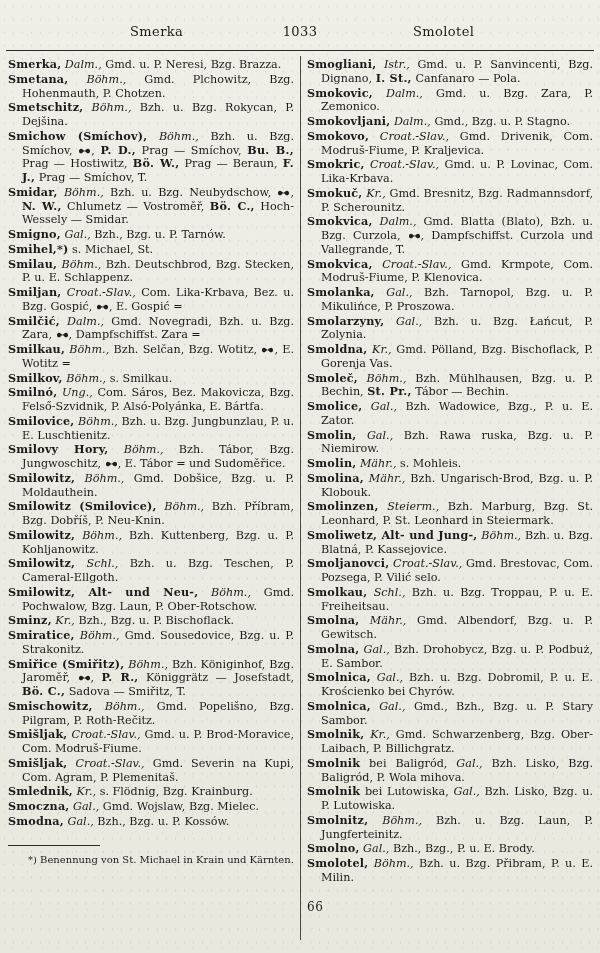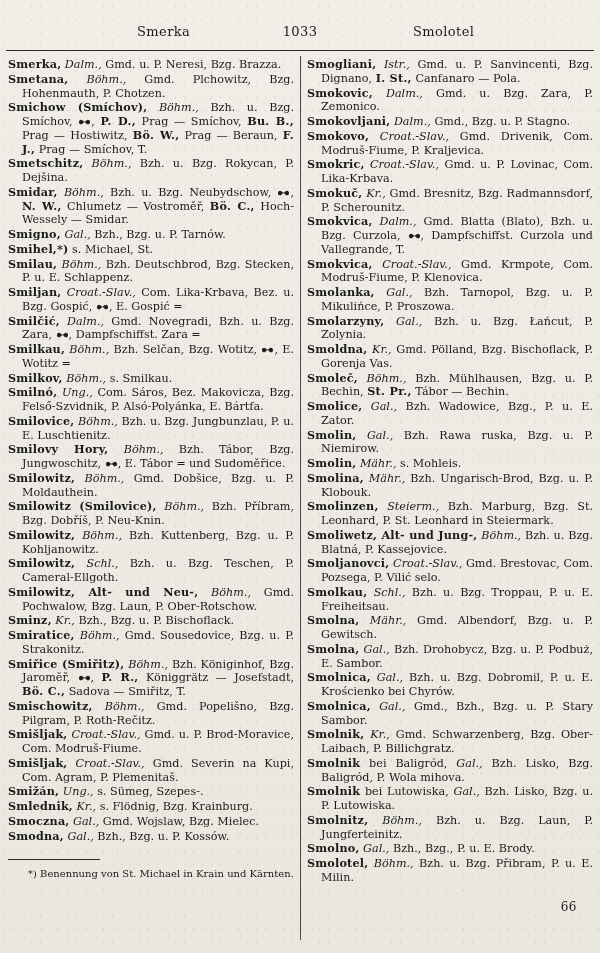--- a/index.html
+++ b/index.html
@@ -14,21 +14,21 @@
     background-position:0 0,5px 7px,0 0;
     font-family:"DejaVu Serif","Liberation Serif",serif;
     color:#1b1b1b;
     -webkit-font-smoothing:antialiased;
   }
   .page{position:relative;width:600px;height:953px;}
   .header{
     position:absolute;top:24px;left:0;width:600px;height:18px;
     font-size:13px;letter-spacing:.4px;
   }
-  .h-left{position:absolute;left:137px;}
+  .h-left{position:absolute;left:130px;}
   .h-center{position:absolute;left:50%;transform:translateX(-50%);}
   .h-right{position:absolute;left:413px;}
   .header-rule{
     position:absolute;top:50px;left:6px;width:588px;height:0;
     border-top:1.6px solid #2a2a2a;
   }
   .divider{
     position:absolute;top:56px;left:300px;width:0;height:884px;
     border-left:1px solid #4a4a4a;
   }
@@ -49,21 +49,21 @@
   .ph-icon{display:inline-block;vertical-align:-1px;}
   .footnote-rule{
     width:92px;border-top:1.2px solid #2a2a2a;
     margin:16px 0 7px 0;
   }
   .footnote{
     font-size:10px;line-height:13px;
     text-indent:20px;text-align:justify;
   }
   .page-number{
-    text-align:right;font-size:12px;letter-spacing:.5px;
+    text-align:left;font-size:12px;letter-spacing:.5px;
     margin-top:16px;padding-right:16px;
   }
 </style>
 </head>
 <body>
 
 <div class="page">
 
   <div class="header">
     <span class="h-left">Smerka</span>
@@ -71,26 +71,26 @@
     <span class="h-right">Smolotel</span>
   </div>
 
   <div class="header-rule"></div>
   <div class="divider"></div>
 
   <div class="col col-left">
     <div id="left-entries">
         <div class="entry"><span class="hw">Smerka,</span> <span class="it">Dalm.,</span> <span class="tx">Gmd. u. P. Neresi, Bzg. Brazza.</span></div>
         <div class="entry"><span class="hw">Smetana,</span> <span class="it">Böhm.,</span> <span class="tx">Gmd. Plchowitz, Bzg. Hohenmauth, P. Chotzen.</span></div>
+        <div class="entry"><span class="hw">Smetschitz,</span> <span class="it">Böhm.,</span> <span class="tx">Bzh. u. Bzg. Rokycan, P. Dejšina.</span></div>
         <div class="entry"><span class="hw">Smichow (Smíchov),</span> <span class="it">Böhm.,</span> <span class="tx">Bzh. u. Bzg. Smíchov,</span> <svg class="ph-icon" width="13" height="8" viewBox="0 0 13 8">
             <path d="M1,4 C0.7,1.8 3.4,0.7 4.7,2.6 C5.6,4 7.4,4 8.3,2.6 C9.6,0.7 12.3,1.8 12,4 C12.3,6.2 9.6,7.3 8.3,5.4 C7.4,4 5.6,4 4.7,5.4 C3.4,7.3 0.7,6.2 1,4 Z" fill="#1f1f1f"></path>
             <circle cx="2.9" cy="4" r="1.1" fill="#1f1f1f"></circle>
             <circle cx="10.1" cy="4" r="1.1" fill="#1f1f1f"></circle>
           </svg><span class="tx">,</span> <span class="bd">P. D.,</span> <span class="tx">Prag — Smíchov,</span> <span class="bd">Bu. B.,</span> <span class="tx">Prag — Hostiwitz,</span> <span class="bd">Bö. W.,</span> <span class="tx">Prag — Beraun,</span> <span class="bd">F. J.,</span> <span class="tx">Prag — Smíchov, T.</span></div>
-        <div class="entry"><span class="hw">Smetschitz,</span> <span class="it">Böhm.,</span> <span class="tx">Bzh. u. Bzg. Rokycan, P. Dejšina.</span></div>
         <div class="entry"><span class="hw">Smidar,</span> <span class="it">Böhm.,</span> <span class="tx">Bzh. u. Bzg. Neubydschow,</span> <svg class="ph-icon" width="13" height="8" viewBox="0 0 13 8">
             <path d="M1,4 C0.7,1.8 3.4,0.7 4.7,2.6 C5.6,4 7.4,4 8.3,2.6 C9.6,0.7 12.3,1.8 12,4 C12.3,6.2 9.6,7.3 8.3,5.4 C7.4,4 5.6,4 4.7,5.4 C3.4,7.3 0.7,6.2 1,4 Z" fill="#1f1f1f"></path>
             <circle cx="2.9" cy="4" r="1.1" fill="#1f1f1f"></circle>
             <circle cx="10.1" cy="4" r="1.1" fill="#1f1f1f"></circle>
           </svg><span class="tx">,</span> <span class="bd">N. W.,</span> <span class="tx">Chlumetz — Vostroměř,</span> <span class="bd">Bö. C.,</span> <span class="tx">Hoch-Wessely — Smidar.</span></div>
         <div class="entry"><span class="hw">Smigno,</span> <span class="it">Gal.,</span> <span class="tx">Bzh., Bzg. u. P. Tarnów.</span></div>
         <div class="entry"><span class="hw">Smihel,*)</span> <span class="tx">s. Michael, St.</span></div>
         <div class="entry"><span class="hw">Smilau,</span> <span class="it">Böhm.,</span> <span class="tx">Bzh. Deutschbrod, Bzg. Stecken, P. u. E. Schlappenz.</span></div>
         <div class="entry"><span class="hw">Smiljan,</span> <span class="it">Croat.-Slav.,</span> <span class="tx">Com. Lika-Krbava, Bez. u. Bzg. Gospić,</span> <svg class="ph-icon" width="13" height="8" viewBox="0 0 13 8">
             <path d="M1,4 C0.7,1.8 3.4,0.7 4.7,2.6 C5.6,4 7.4,4 8.3,2.6 C9.6,0.7 12.3,1.8 12,4 C12.3,6.2 9.6,7.3 8.3,5.4 C7.4,4 5.6,4 4.7,5.4 C3.4,7.3 0.7,6.2 1,4 Z" fill="#1f1f1f"></path>
@@ -123,21 +123,20 @@
         <div class="entry"><span class="hw">Sminz,</span> <span class="it">Kr.,</span> <span class="tx">Bzh., Bzg. u. P. Bischoflack.</span></div>
         <div class="entry"><span class="hw">Smiratice,</span> <span class="it">Böhm.,</span> <span class="tx">Gmd. Sousedovice, Bzg. u. P. Strakonitz.</span></div>
         <div class="entry"><span class="hw">Smiřice (Smiřitz),</span> <span class="it">Böhm.,</span> <span class="tx">Bzh. Königinhof, Bzg. Jaroměř,</span> <svg class="ph-icon" width="13" height="8" viewBox="0 0 13 8">
             <path d="M1,4 C0.7,1.8 3.4,0.7 4.7,2.6 C5.6,4 7.4,4 8.3,2.6 C9.6,0.7 12.3,1.8 12,4 C12.3,6.2 9.6,7.3 8.3,5.4 C7.4,4 5.6,4 4.7,5.4 C3.4,7.3 0.7,6.2 1,4 Z" fill="#1f1f1f"></path>
             <circle cx="2.9" cy="4" r="1.1" fill="#1f1f1f"></circle>
             <circle cx="10.1" cy="4" r="1.1" fill="#1f1f1f"></circle>
           </svg><span class="tx">,</span> <span class="bd">P. R.,</span> <span class="tx">Königgrätz — Josefstadt,</span> <span class="bd">Bö. C.,</span> <span class="tx">Sadova — Smiřitz, T.</span></div>
         <div class="entry"><span class="hw">Smischowitz,</span> <span class="it">Böhm.,</span> <span class="tx">Gmd. Popelišno, Bzg. Pilgram, P. Roth-Rečitz.</span></div>
         <div class="entry"><span class="hw">Smišljak,</span> <span class="it">Croat.-Slav.,</span> <span class="tx">Gmd. u. P. Brod-Moravice, Com. Modruš-Fiume.</span></div>
         <div class="entry"><span class="hw">Smišljak,</span> <span class="it">Croat.-Slav.,</span> <span class="tx">Gmd. Severin na Kupi, Com. Agram, P. Plemenitaš.</span></div>
-        <div class="entry"><span class="hw">Smižán,</span> <span class="it">Ung.,</span> <span class="tx">s. Sümeg, Szepes-.</span></div>
         <div class="entry"><span class="hw">Smlednik,</span> <span class="it">Kr.,</span> <span class="tx">s. Flödnig, Bzg. Krainburg.</span></div>
         <div class="entry"><span class="hw">Smoczna,</span> <span class="it">Gal.,</span> <span class="tx">Gmd. Wojslaw, Bzg. Mielec.</span></div>
         <div class="entry"><span class="hw">Smodna,</span> <span class="it">Gal.,</span> <span class="tx">Bzh., Bzg. u. P. Kossów.</span></div>
       </div>
     <div class="footnote-rule"></div>
     <div class="footnote">*) Benennung von St. Michael in Krain und Kärnten.</div>
   </div>
 
   <div class="col col-right">
     <div id="right-entries">

